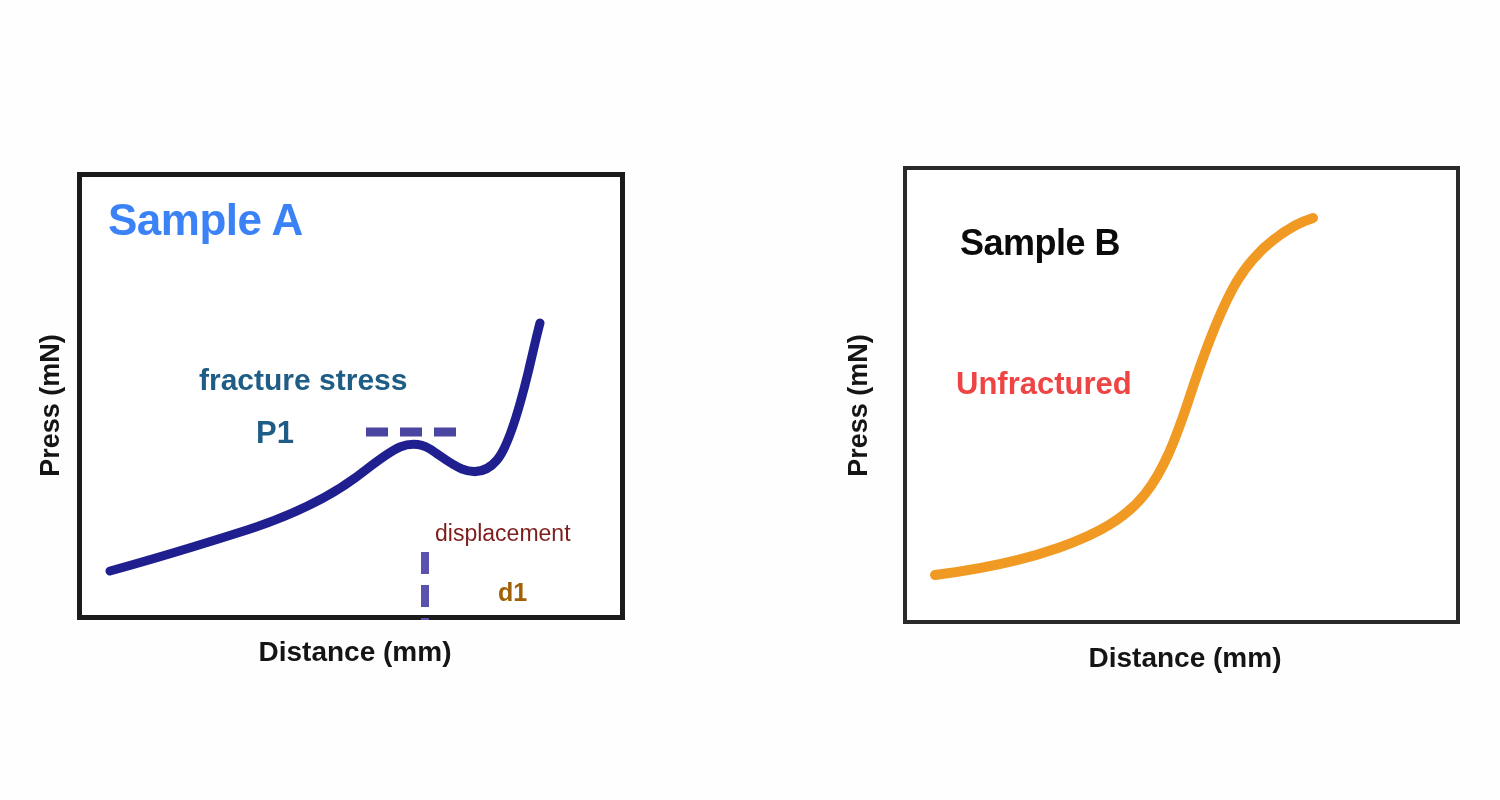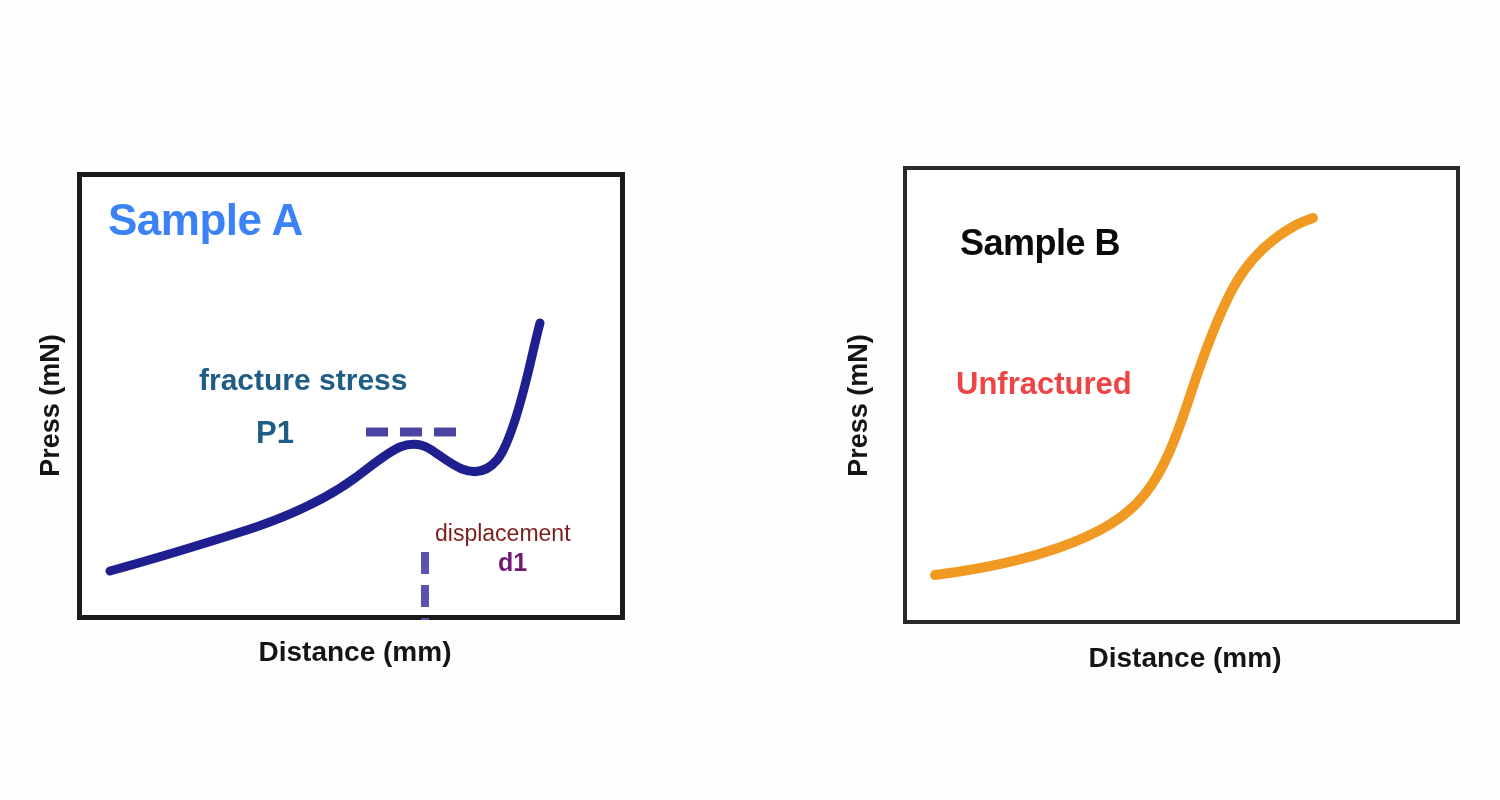--- a/index.html
+++ b/index.html
@@ -86,24 +86,24 @@
   #panel-a .ann-displacement {
     position: absolute;
     left: 435px; top: 520px;
     font-size: 23px;
     font-weight: normal;
     color: #7f1d1d;
     white-space: nowrap;
   }
   #panel-a .ann-d1 {
     position: absolute;
-    left: 498px; top: 548px;
+    left: 498px; top: 578px;
     font-size: 25px;
     font-weight: bold;
-    color: #701a75;
+    color: #a16207;
     white-space: nowrap;
   }
   
   #panel-b { left: 760px; top: 0px; width: 740px; height: 800px; }
   #panel-b .plot-box {
     position: absolute;
     left: 143px; top: 166px;
     width: 557px; height: 458px;
     border: 4px solid #2a2a2a;
     background: #ffffff;

